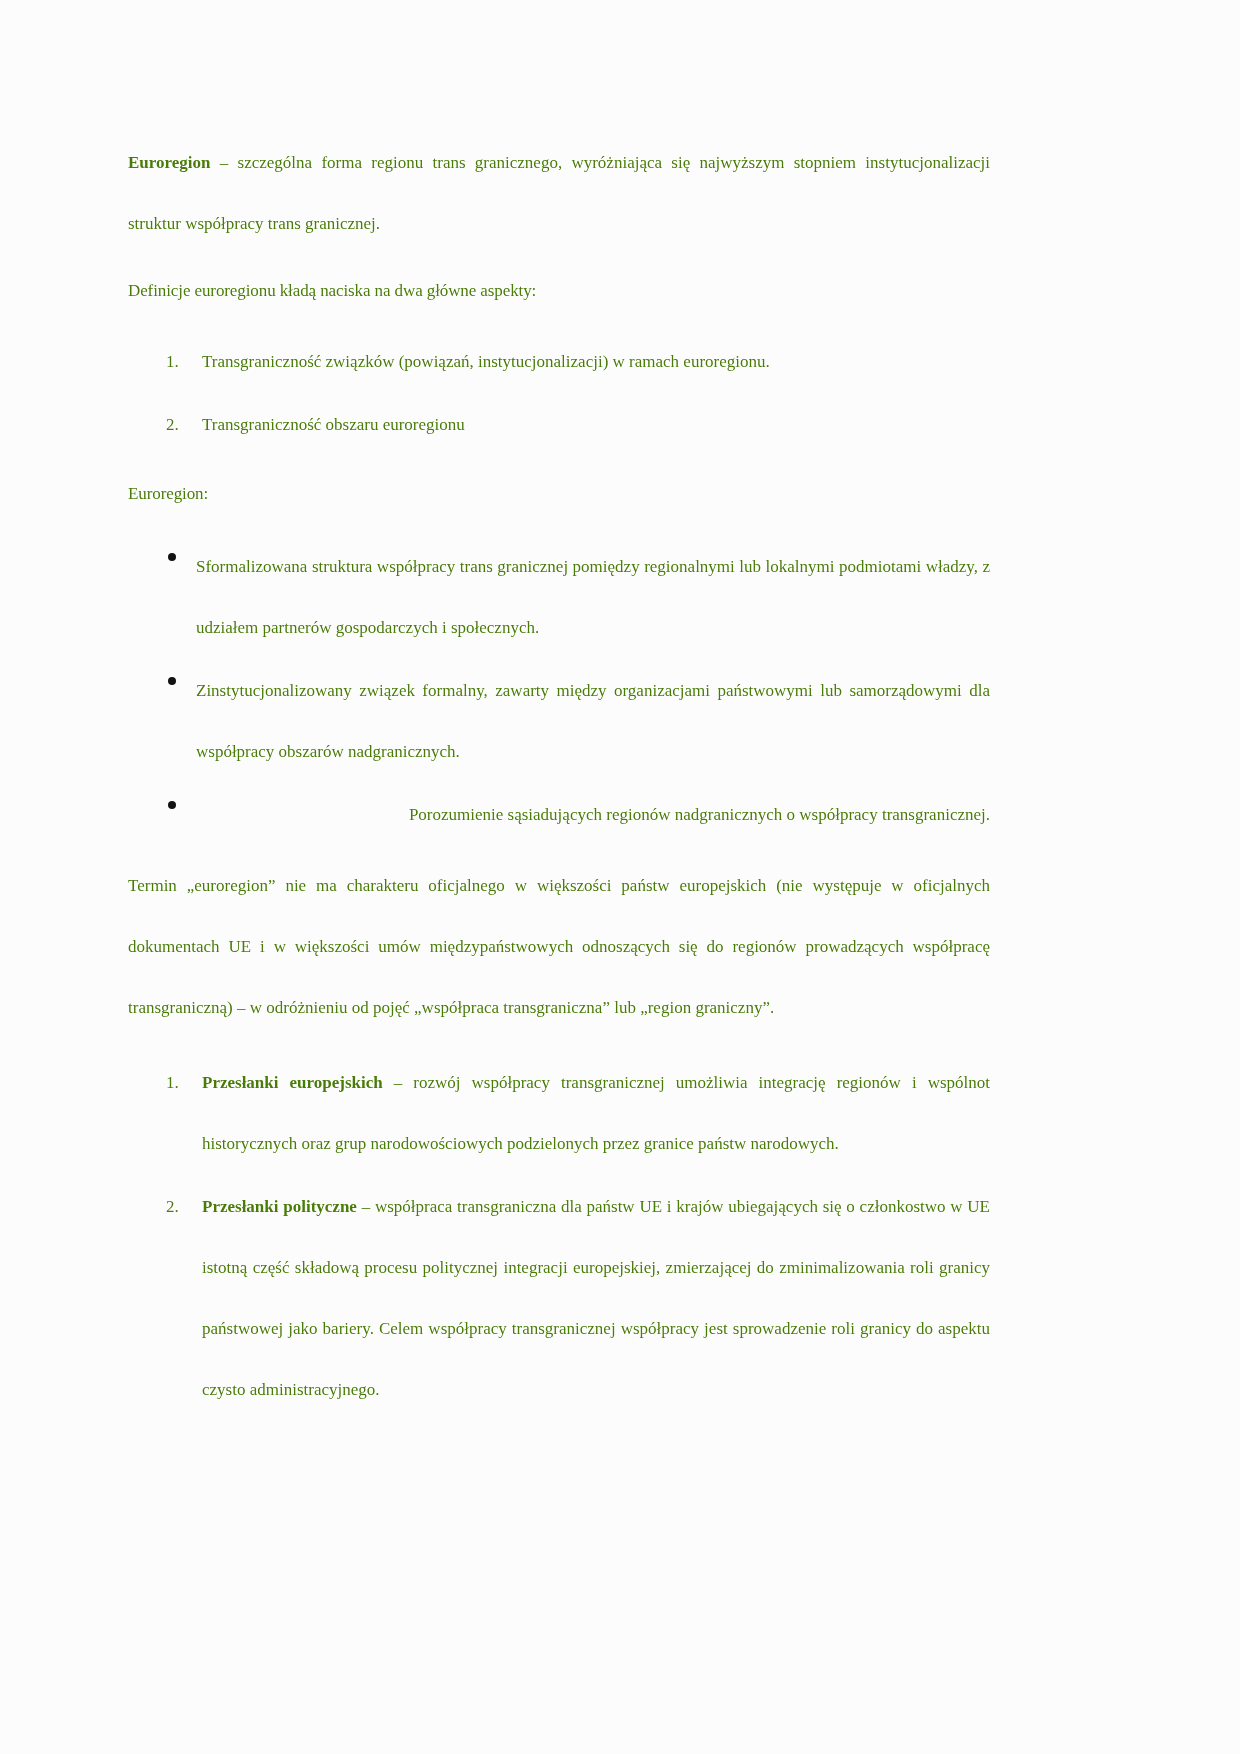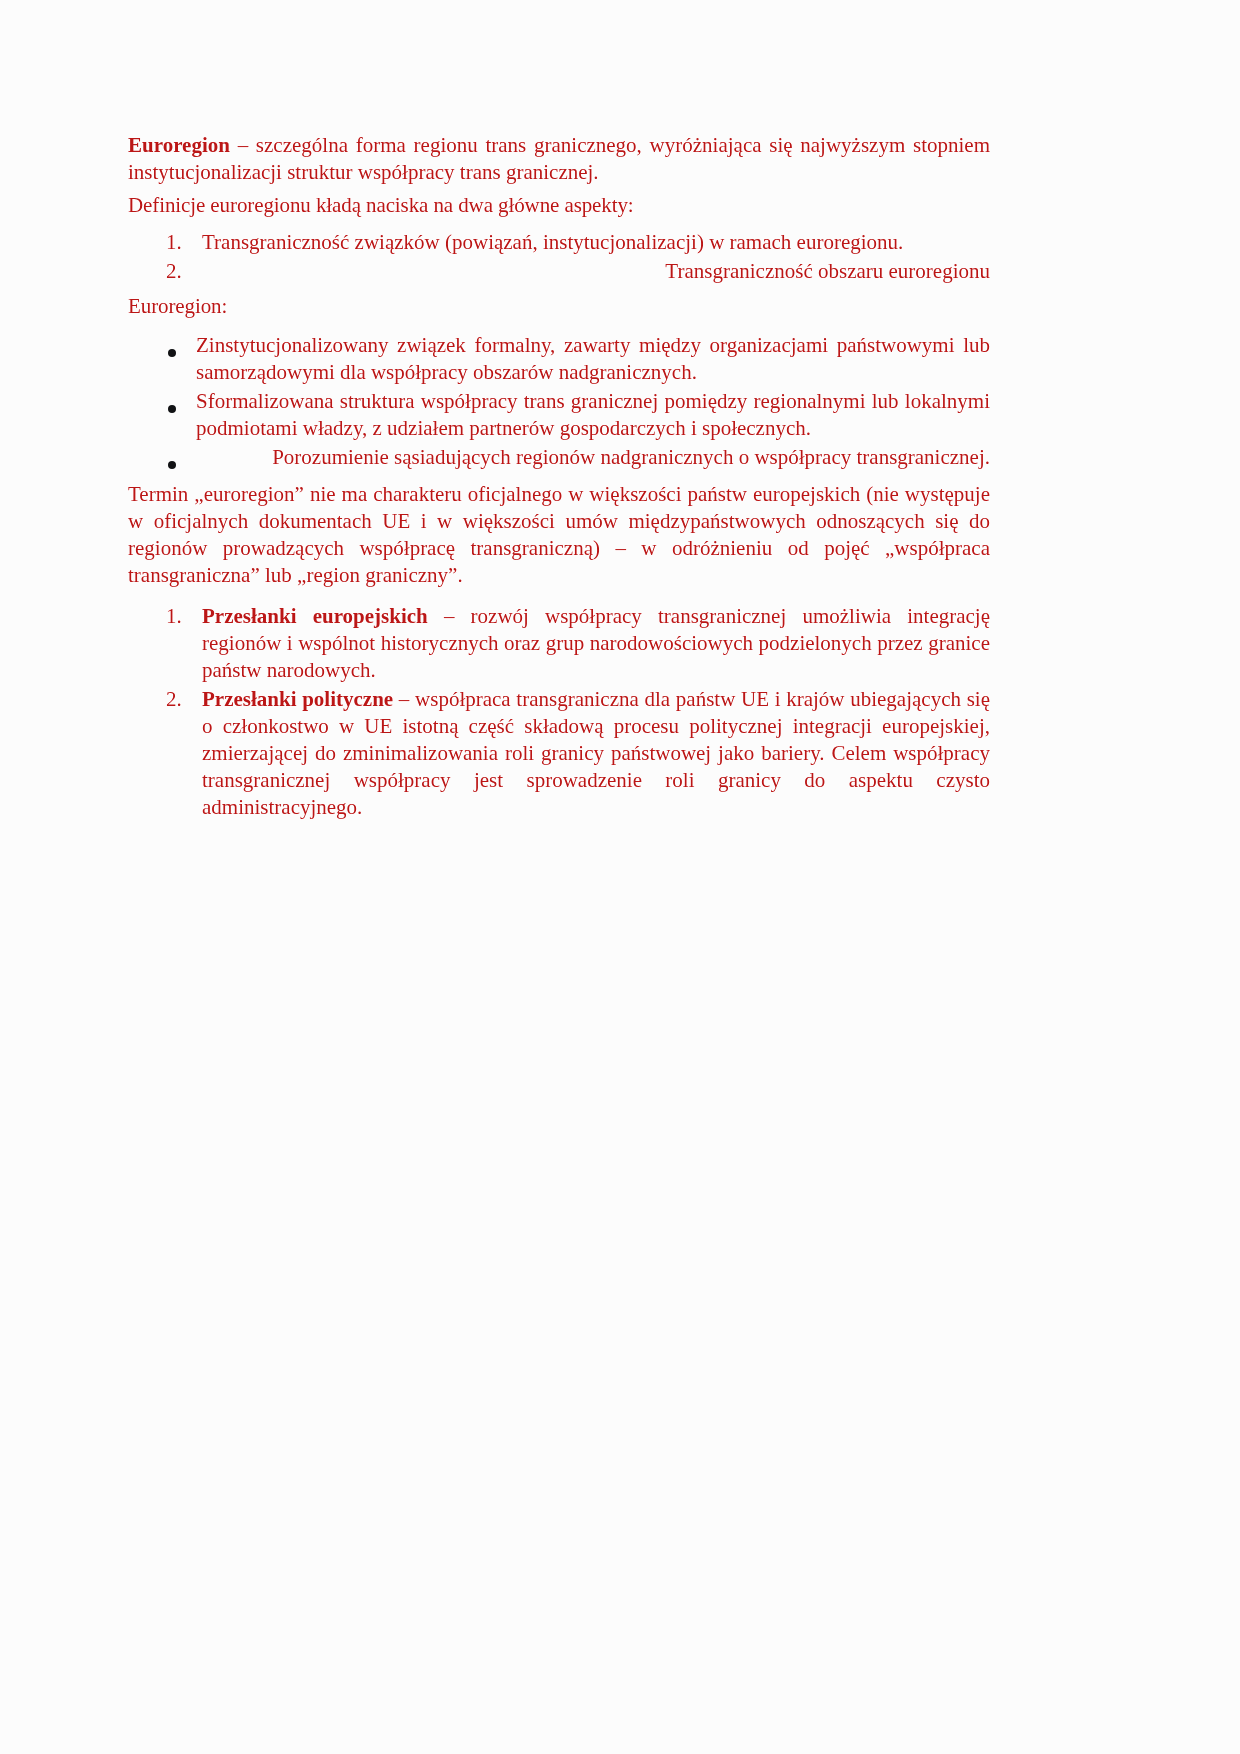--- a/index.html
+++ b/index.html
@@ -16,23 +16,23 @@
     overflow: hidden;
   }
   .content {
     position: absolute;
     left: 128px;
     top: 132px;
     width: 862px;
   }
   .doc-text {
     font-family: "Liberation Serif", "DejaVu Serif", serif;
-    color: #b91c1c;
-    font-size: 21px;
-    line-height: 27px;
+    color: #4d7c0f;
+    font-size: 17px;
+    line-height: 61px;
     text-align: justify;
     text-justify: inter-word;
     -webkit-font-smoothing: none;
   }
   p.para {
     margin: 0 0 2px 0;
     text-align: justify;
   }
   .heading {
     font-weight: normal;
@@ -61,21 +61,21 @@
     top: 0;
     width: 30px;
     text-align: left;
     font-family: "Liberation Serif", "DejaVu Serif", serif;
   }
   ol.num-list > li > .li-body {
     display: block;
     text-align: justify;
   }
   ol.num-list > li.left-align > .li-body {
-    text-align: right;
+    text-align: left;
   }
   
   ul.bullet-list {
     list-style: none;
     margin: 6px 0 6px 0;
     padding: 0;
   }
   ul.bullet-list > li {
     position: relative;
     padding-left: 68px;
@@ -130,25 +130,25 @@
 
     <div class="gap-sm"></div>
 
     <p class="para heading">Euroregion:</p>
 
     <div class="gap-sm"></div>
 
     <ul class="bullet-list">
       <li>
         <span class="dot"></span>
-        <span class="li-body">Zinstytucjonalizowany związek formalny, zawarty między organizacjami państwowymi lub samorządowymi dla współpracy obszarów nadgranicznych.</span>
+        <span class="li-body">Sformalizowana struktura współpracy trans granicznej pomiędzy regionalnymi lub lokalnymi podmiotami władzy, z udziałem partnerów gospodarczych i społecznych.</span>
       </li>
       <li>
         <span class="dot"></span>
-        <span class="li-body">Sformalizowana struktura współpracy trans granicznej pomiędzy regionalnymi lub lokalnymi podmiotami władzy, z udziałem partnerów gospodarczych i społecznych.</span>
+        <span class="li-body">Zinstytucjonalizowany związek formalny, zawarty między organizacjami państwowymi lub samorządowymi dla współpracy obszarów nadgranicznych.</span>
       </li>
       <li class="left-align">
         <span class="dot"></span>
         <span class="li-body">Porozumienie sąsiadujących regionów nadgranicznych o współpracy transgranicznej.</span>
       </li>
     </ul>
 
     <div class="gap-sm"></div>
 
     <p class="para">Termin „euroregion” nie ma charakteru oficjalnego w większości państw europejskich (nie występuje w oficjalnych dokumentach UE i w większości umów międzypaństwowych odnoszących się do regionów prowadzących współpracę transgraniczną) – w odróżnieniu od pojęć „współpraca transgraniczna” lub „region graniczny”.</p>

